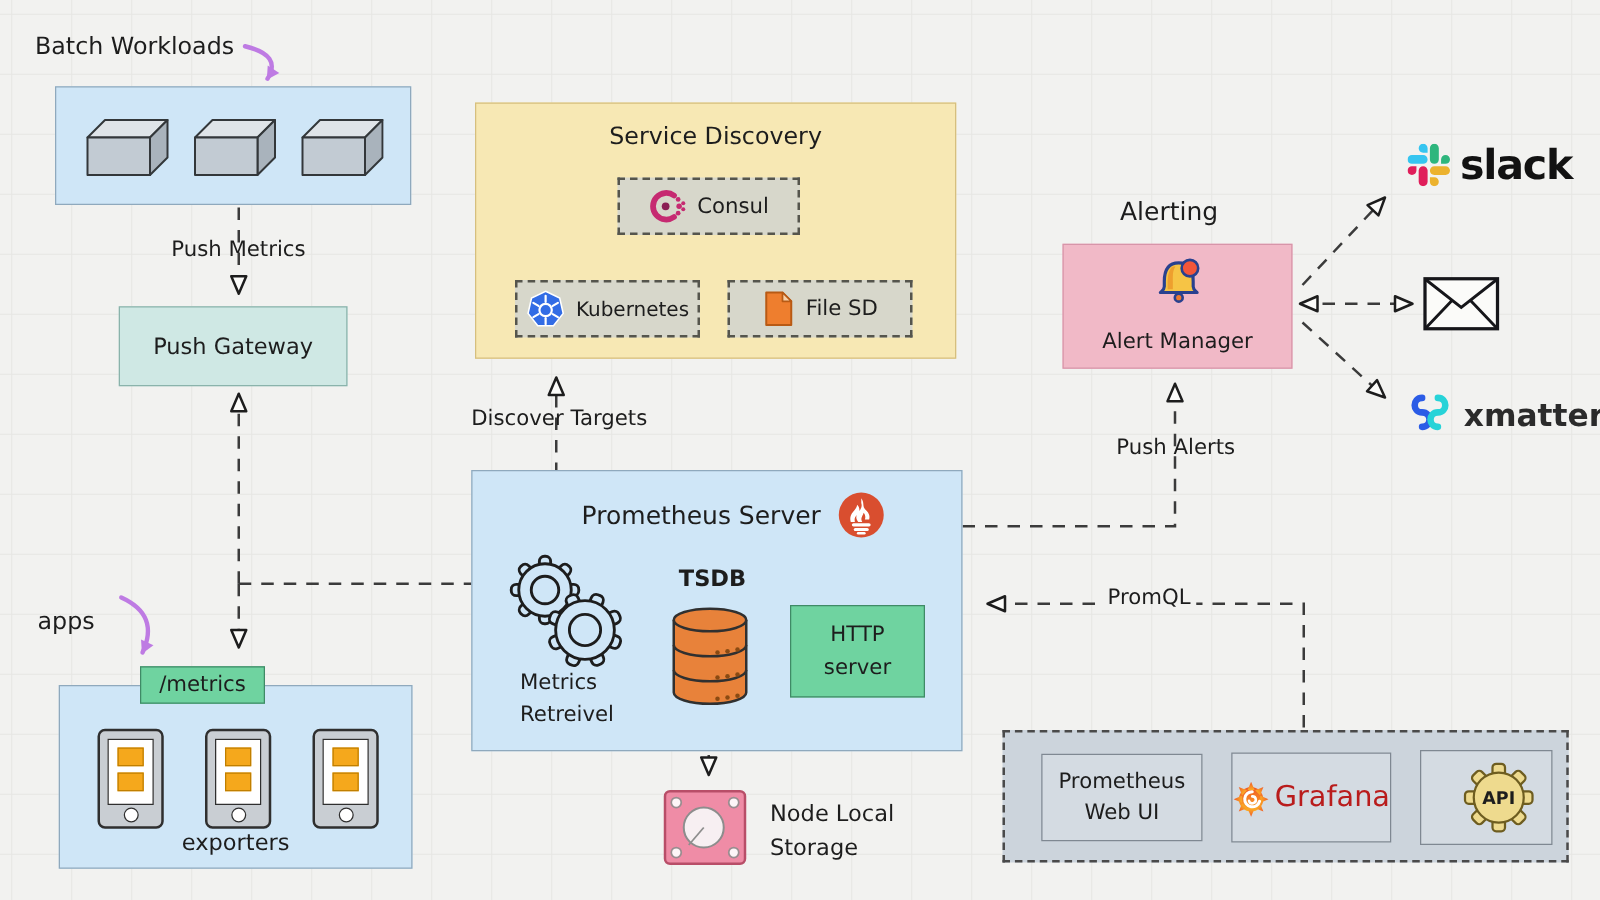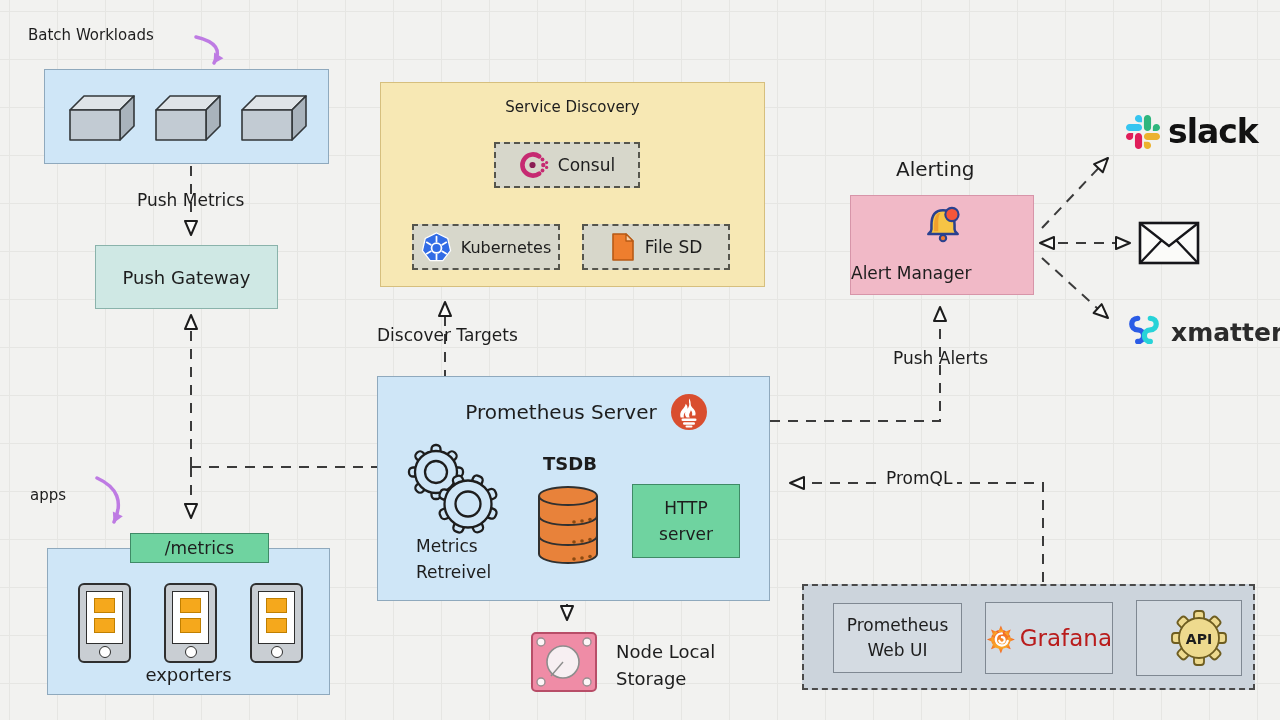--- a/index.html
+++ b/index.html
@@ -3,21 +3,21 @@
 <meta charset="utf-8">
 <style>
   html,body{margin:0;padding:0;}
   body{font-family:"DejaVu Sans",sans-serif;color:var(--text,#1d1d1d);}
   #canvas{position:relative;width:1280px;height:720px;overflow:hidden;
     background-color:#f2f2f0;
     background-image:linear-gradient(#e6e6e3 1px,transparent 1px),linear-gradient(90deg,#e6e6e3 1px,transparent 1px);
     background-size:48px 48px;background-position:9px 11px;}
   .abs{position:absolute;}
   .lbl{position:absolute;white-space:nowrap;color:var(--text);}
-  .fs17{font-size:17px;} .fs18{font-size:18px;} .fs19{font-size:15px;} .fs20{font-size:20px;}
+  .fs17{font-size:17px;} .fs18{font-size:18px;} .fs19{font-size:19px;} .fs20{font-size:20px;}
   .wrap{white-space:normal;}
   .gridbg{background-image:linear-gradient(rgba(70,90,110,0.10) 1px,transparent 1px),linear-gradient(90deg,rgba(70,90,110,0.10) 1px,transparent 1px);background-size:48px 48px;}
   .node{position:absolute;box-sizing:border-box;}
   .box-blue{background:var(--box-blue);border:1.5px solid #8fa9bd;}
   .box-teal{background:var(--box-teal);border:1.5px solid #8ab3ab;}
   .box-yellow{background:var(--box-yellow);border:1.5px solid #d6bf7e;}
   .box-pink{background:var(--box-pink);border:1.5px solid #d795a9;}
   .box-green{background:var(--box-green);border:1.5px solid #3f8a66;}
   .box-gray{background:var(--box-gray);border:2px dashed #4a4a4a;}
   .sd-item{position:absolute;box-sizing:border-box;background:#d7d7cb;border:2px dashed #55554d;
@@ -149,21 +149,21 @@
     <span>File SD</span>
   </div>
 
   <div class="node box-pink" style="left:850px;top:195px;width:184px;height:100px;">
     <svg class="abs" style="left:71px;top:8px" width="42" height="42" viewBox="0 0 40 40">
       <path d="M20,6 C12,6 9,12 9,20 L9,24 C9,26.4 7.2,27.4 6,28.6 L34,28.6 C32.8,27.4 31,26.4 31,24 L31,20 C31,12 28,6 20,6 Z" fill="#f6c445" stroke="#29418f" stroke-width="2.4" stroke-linejoin="round"></path>
       <path d="M15,9 C12,12 11.5,17 11.5,21 L11.5,26 L15.5,26 L15.5,20 C15.5,14 15.5,12 17.5,8.5 Z" fill="#ee9f2e"></path>
       <circle cx="20" cy="32.5" r="3" fill="#ee7a30" stroke="#29418f" stroke-width="2"></circle>
       <circle cx="28.5" cy="10" r="6.3" fill="#f4563a" stroke="#29418f" stroke-width="2"></circle>
     </svg>
-    <div class="fs17" style="position:absolute;left:0;right:0;bottom:11px;">Alert Manager</div>
+    <div class="fs17" style="position:absolute;left:0;right:0;bottom:11px;text-align:center">Alert Manager</div>
   </div>
 
   <div class="abs" style="left:1126px;top:112px;display:flex;align-items:center;gap:8px;">
     <svg width="34" height="34" viewBox="0 0 122.8 122.8">
       <path class="sl-r" d="M25.8,77.6c0,7.1-5.8,12.9-12.9,12.9S0,84.7,0,77.6s5.8-12.9,12.9-12.9h12.9V77.6z M32.3,77.6c0-7.1,5.8-12.9,12.9-12.9s12.9,5.8,12.9,12.9v32.3c0,7.1-5.8,12.9-12.9,12.9s-12.9-5.8-12.9-12.9V77.6z"></path>
       <path class="sl-b" d="M45.2,25.8c-7.1,0-12.9-5.8-12.9-12.9S38.1,0,45.2,0s12.9,5.8,12.9,12.9v12.9H45.2z M45.2,32.3c7.1,0,12.9,5.8,12.9,12.9s-5.8,12.9-12.9,12.9H12.9C5.8,58.1,0,52.3,0,45.2s5.8-12.9,12.9-12.9H45.2z"></path>
       <path class="sl-g" d="M97,45.2c0-7.1,5.8-12.9,12.9-12.9s12.9,5.8,12.9,12.9s-5.8,12.9-12.9,12.9H97V45.2z M90.5,45.2c0,7.1-5.8,12.9-12.9,12.9s-12.9-5.8-12.9-12.9V12.9C64.7,5.8,70.5,0,77.6,0s12.9,5.8,12.9,12.9V45.2z"></path>
       <path class="sl-y" d="M77.6,97c7.1,0,12.9,5.8,12.9,12.9s-5.8,12.9-12.9,12.9s-12.9-5.8-12.9-12.9V97H77.6z M77.6,90.5c-7.1,0-12.9-5.8-12.9-12.9s5.8-12.9,12.9-12.9h32.3c7.1,0,12.9,5.8,12.9,12.9s-5.8,12.9-12.9,12.9H77.6z"></path>
     </svg>
     <span class="wordmark" style="font-size:33px;letter-spacing:-1px">slack</span>
@@ -270,21 +270,21 @@
     </div>
     <div class="tablet" style="left:202px;top:34px;">
       <div class="screen">
           <div class="bar b1"></div>
           <div class="bar b2"></div>
         </div>
         <div class="btn"></div>
     </div>
     <div class="fs18" style="position:absolute;left:0;right:0;bottom:9px;text-align:center">exporters</div>
   </div>
-  <div class="node box-green center fs17" style="left:130px;top:533px;width:139px;height:30px;">
+  <div class="node box-green center fs17" style="left:112px;top:533px;width:100px;height:30px;">
     <span>/metrics</span>
   </div>
 
   <svg class="abs" style="left:530px;top:631px" width="68" height="62" viewBox="0 0 68 62">
     <rect x="2" y="2" width="64" height="58" rx="4" fill="#ef8ca6" stroke="#b84e68" stroke-width="2"></rect>
     <g fill="#fdf5f7" stroke="#9a8d90" stroke-width="1.4">
       <circle cx="11" cy="11" r="4"></circle>
         <circle cx="57" cy="11" r="4"></circle>
       <circle cx="11" cy="51" r="4"></circle>
         <circle cx="57" cy="51" r="4"></circle>

